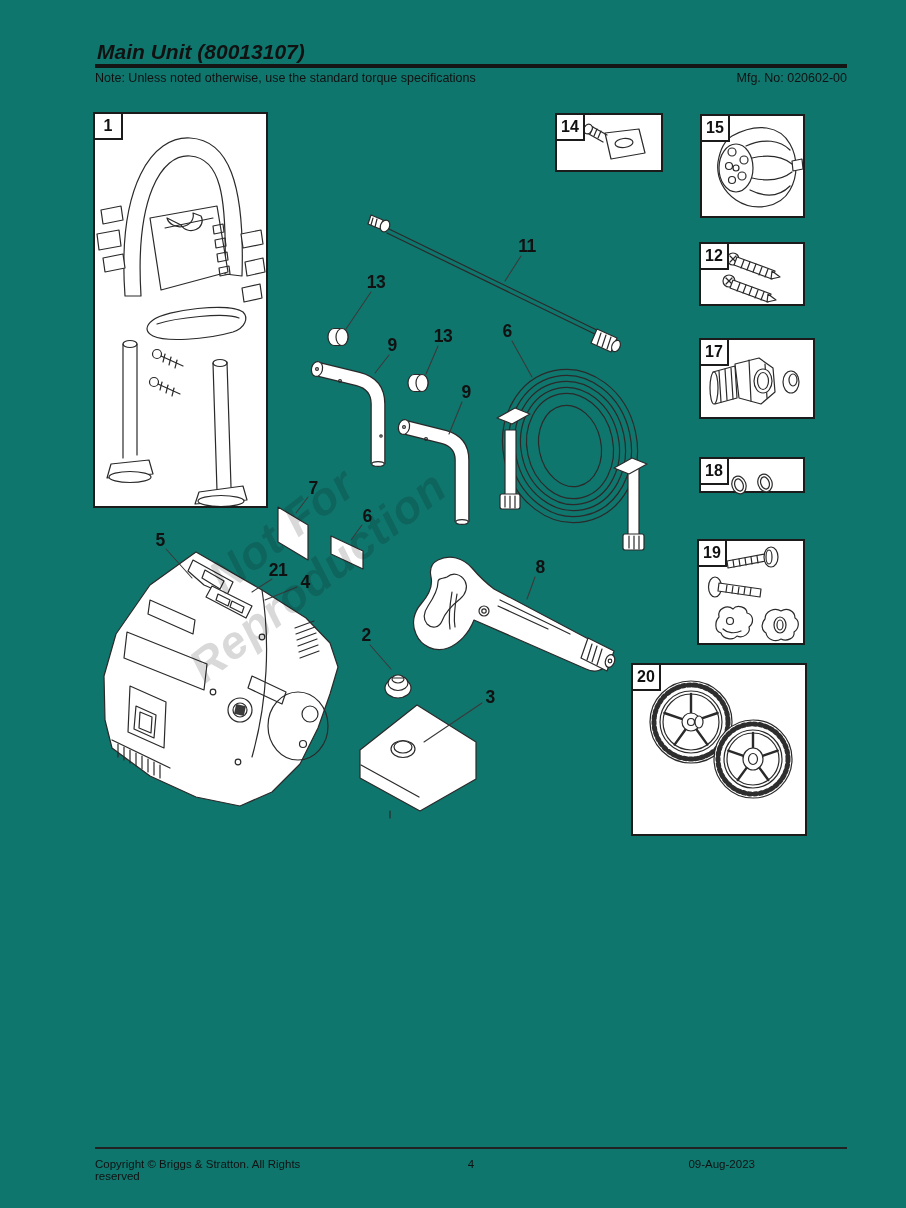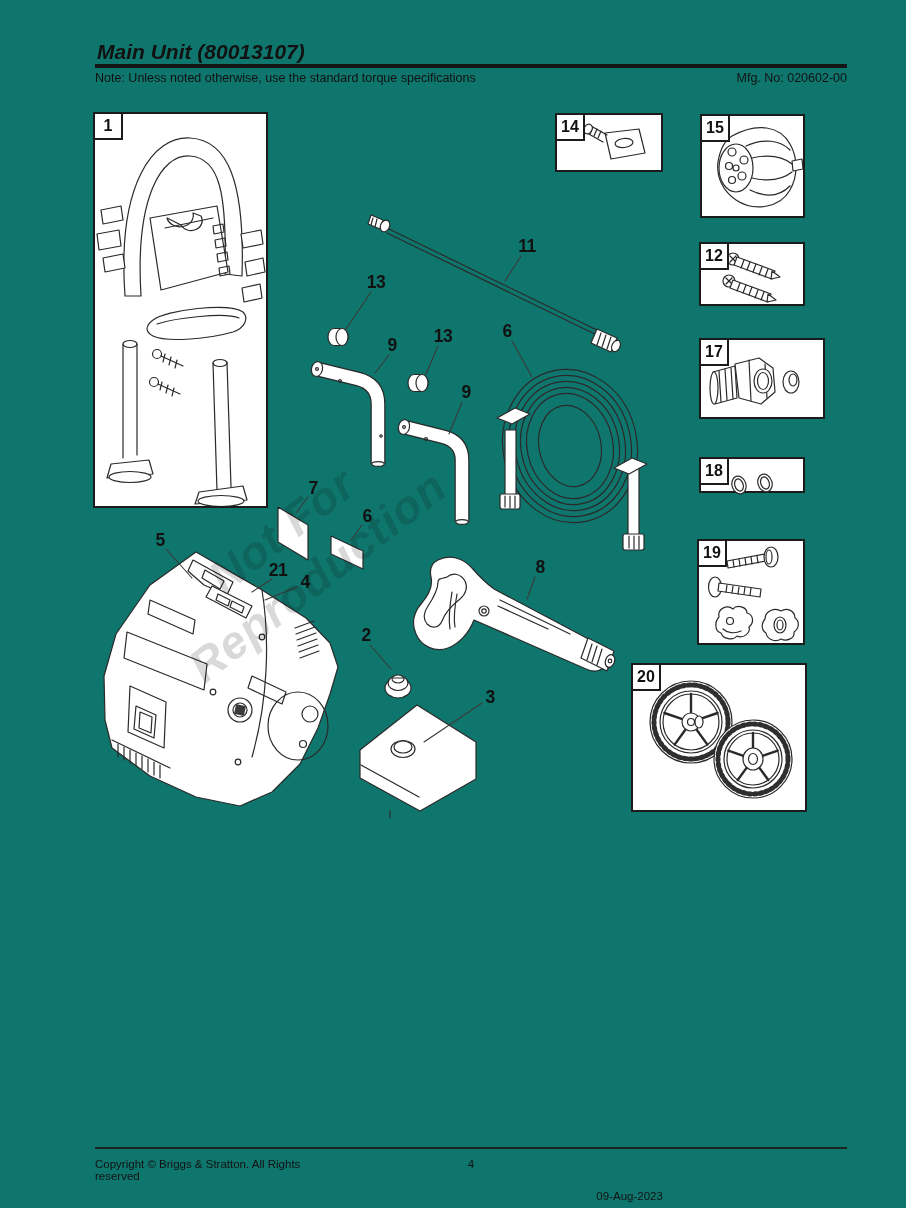--- a/index.html
+++ b/index.html
@@ -9,21 +9,21 @@
   .hdr{position:absolute;left:95px;top:0;width:752px;}
   .title{position:absolute;top:40px;left:2px;font-size:21px;font-weight:bold;font-style:italic;white-space:nowrap;}
   .rule-thick{position:absolute;top:64px;left:0;width:752px;height:4px;background:#151515;}
   .hdr-row{position:absolute;top:71px;left:0;width:752px;display:flex;justify-content:space-between;font-size:12.5px;}
   
   .ftr{position:absolute;left:95px;top:0;width:752px;}
   .rule-thin{position:absolute;top:1147px;left:0;width:752px;height:2px;background:#222;}
   .ftr-row{position:absolute;top:1158px;left:0;width:752px;display:flex;font-size:11.5px;}
   .ftr-row span{flex:1;}
   .ftr-center{text-align:center;}
-  .ftr-right{text-align:left;margin-top:32px;}
+  .ftr-right{text-align:center;}
   
   .diagram{position:absolute;inset:0;}
   svg .def, svg line, svg path, svg ellipse, svg circle, svg rect, svg polygon, svg polyline{
     fill:none;stroke:#2a2a2a;stroke-width:1.2;stroke-linejoin:round;stroke-linecap:round;}
   svg .w{fill:#fff;}
   svg .d{fill:#3a3a3a;stroke:none;}
   svg .tube-o{stroke-width:15;stroke:#2a2a2a;stroke-linecap:butt;}
   svg .tube-i{stroke-width:12.4;stroke:#fff;stroke-linecap:butt;}
   svg .tread{stroke-width:5;stroke:#2e2e2e;stroke-dasharray:2.5 3.2;}
   svg .spoke{stroke-width:2.4;}
@@ -317,21 +317,21 @@
         <polygon class="w" points="32,36 70,50 67,58 29,44"></polygon>
         <line x1="39" y1="39" x2="36" y2="47"></line>
           <line x1="45" y1="41" x2="42" y2="49"></line>
         <line x1="51" y1="43" x2="48" y2="51"></line>
           <line x1="57" y1="46" x2="54" y2="54"></line>
         <line x1="63" y1="48" x2="60" y2="56"></line>
         <polygon class="w" points="67,50 75,56 66,58"></polygon>
       </svg>
     </div>
 
-    <div class="panel" style="left:699px;top:338px;width:126px;height:81px">
+    <div class="panel" style="left:699px;top:338px;width:116px;height:81px">
       <span class="pnum">17</span>
       <svg width="102" height="77" viewBox="0 0 102 77">
         <polygon class="w" points="12,32 34,26 36,58 14,64"></polygon>
         <line x1="18" y1="31" x2="20" y2="62"></line>
         <line x1="24" y1="29" x2="26" y2="60"></line>
         <line x1="30" y1="28" x2="32" y2="59"></line>
         <ellipse class="w" cx="13" cy="48" rx="4" ry="16"></ellipse>
         <polygon class="w" points="34,24 58,18 72,28 74,52 60,64 38,58"></polygon>
         <line x1="48" y1="20" x2="50" y2="61"></line>
         <line x1="64" y1="24" x2="66" y2="58"></line>
@@ -374,21 +374,21 @@
                  C52,92 44,98 38,95 C34,100 24,98 22,92 C15,90 16,80 20,76 Z"></path>
         <circle cx="31" cy="80" r="3.5"></circle>
         <path d="M24,88 C28,92 36,93 42,90"></path>
         <path class="w" d="M66,78 C66,70 76,66 82,70 C88,66 96,70 96,77 C101,80 100,88 95,91
                  C96,97 88,101 82,98 C76,102 68,98 67,92 C62,89 62,82 66,78 Z"></path>
         <ellipse class="w" cx="81" cy="84" rx="6" ry="8"></ellipse>
         <ellipse cx="81" cy="84" rx="3" ry="5"></ellipse>
       </svg>
     </div>
 
-    <div class="panel" style="left:631px;top:663px;width:176px;height:149px">
+    <div class="panel" style="left:631px;top:663px;width:176px;height:173px">
       <span class="pnum">20</span>
       <svg width="172" height="145" viewBox="0 0 172 145">
         <g>
           <circle class="w" cx="58" cy="57" r="41"></circle>
           <circle class="tread" cx="58" cy="57" r="37"></circle>
           <circle class="w" cx="58" cy="57" r="31"></circle>
           <circle cx="58" cy="57" r="28"></circle>
           <line class="spoke" x1="58" y1="48" x2="58" y2="29"></line>
           <line class="spoke" x1="66.6" y1="54.2" x2="84.6" y2="48"></line>
           <line class="spoke" x1="63.3" y1="64.3" x2="74.4" y2="79.6"></line>

